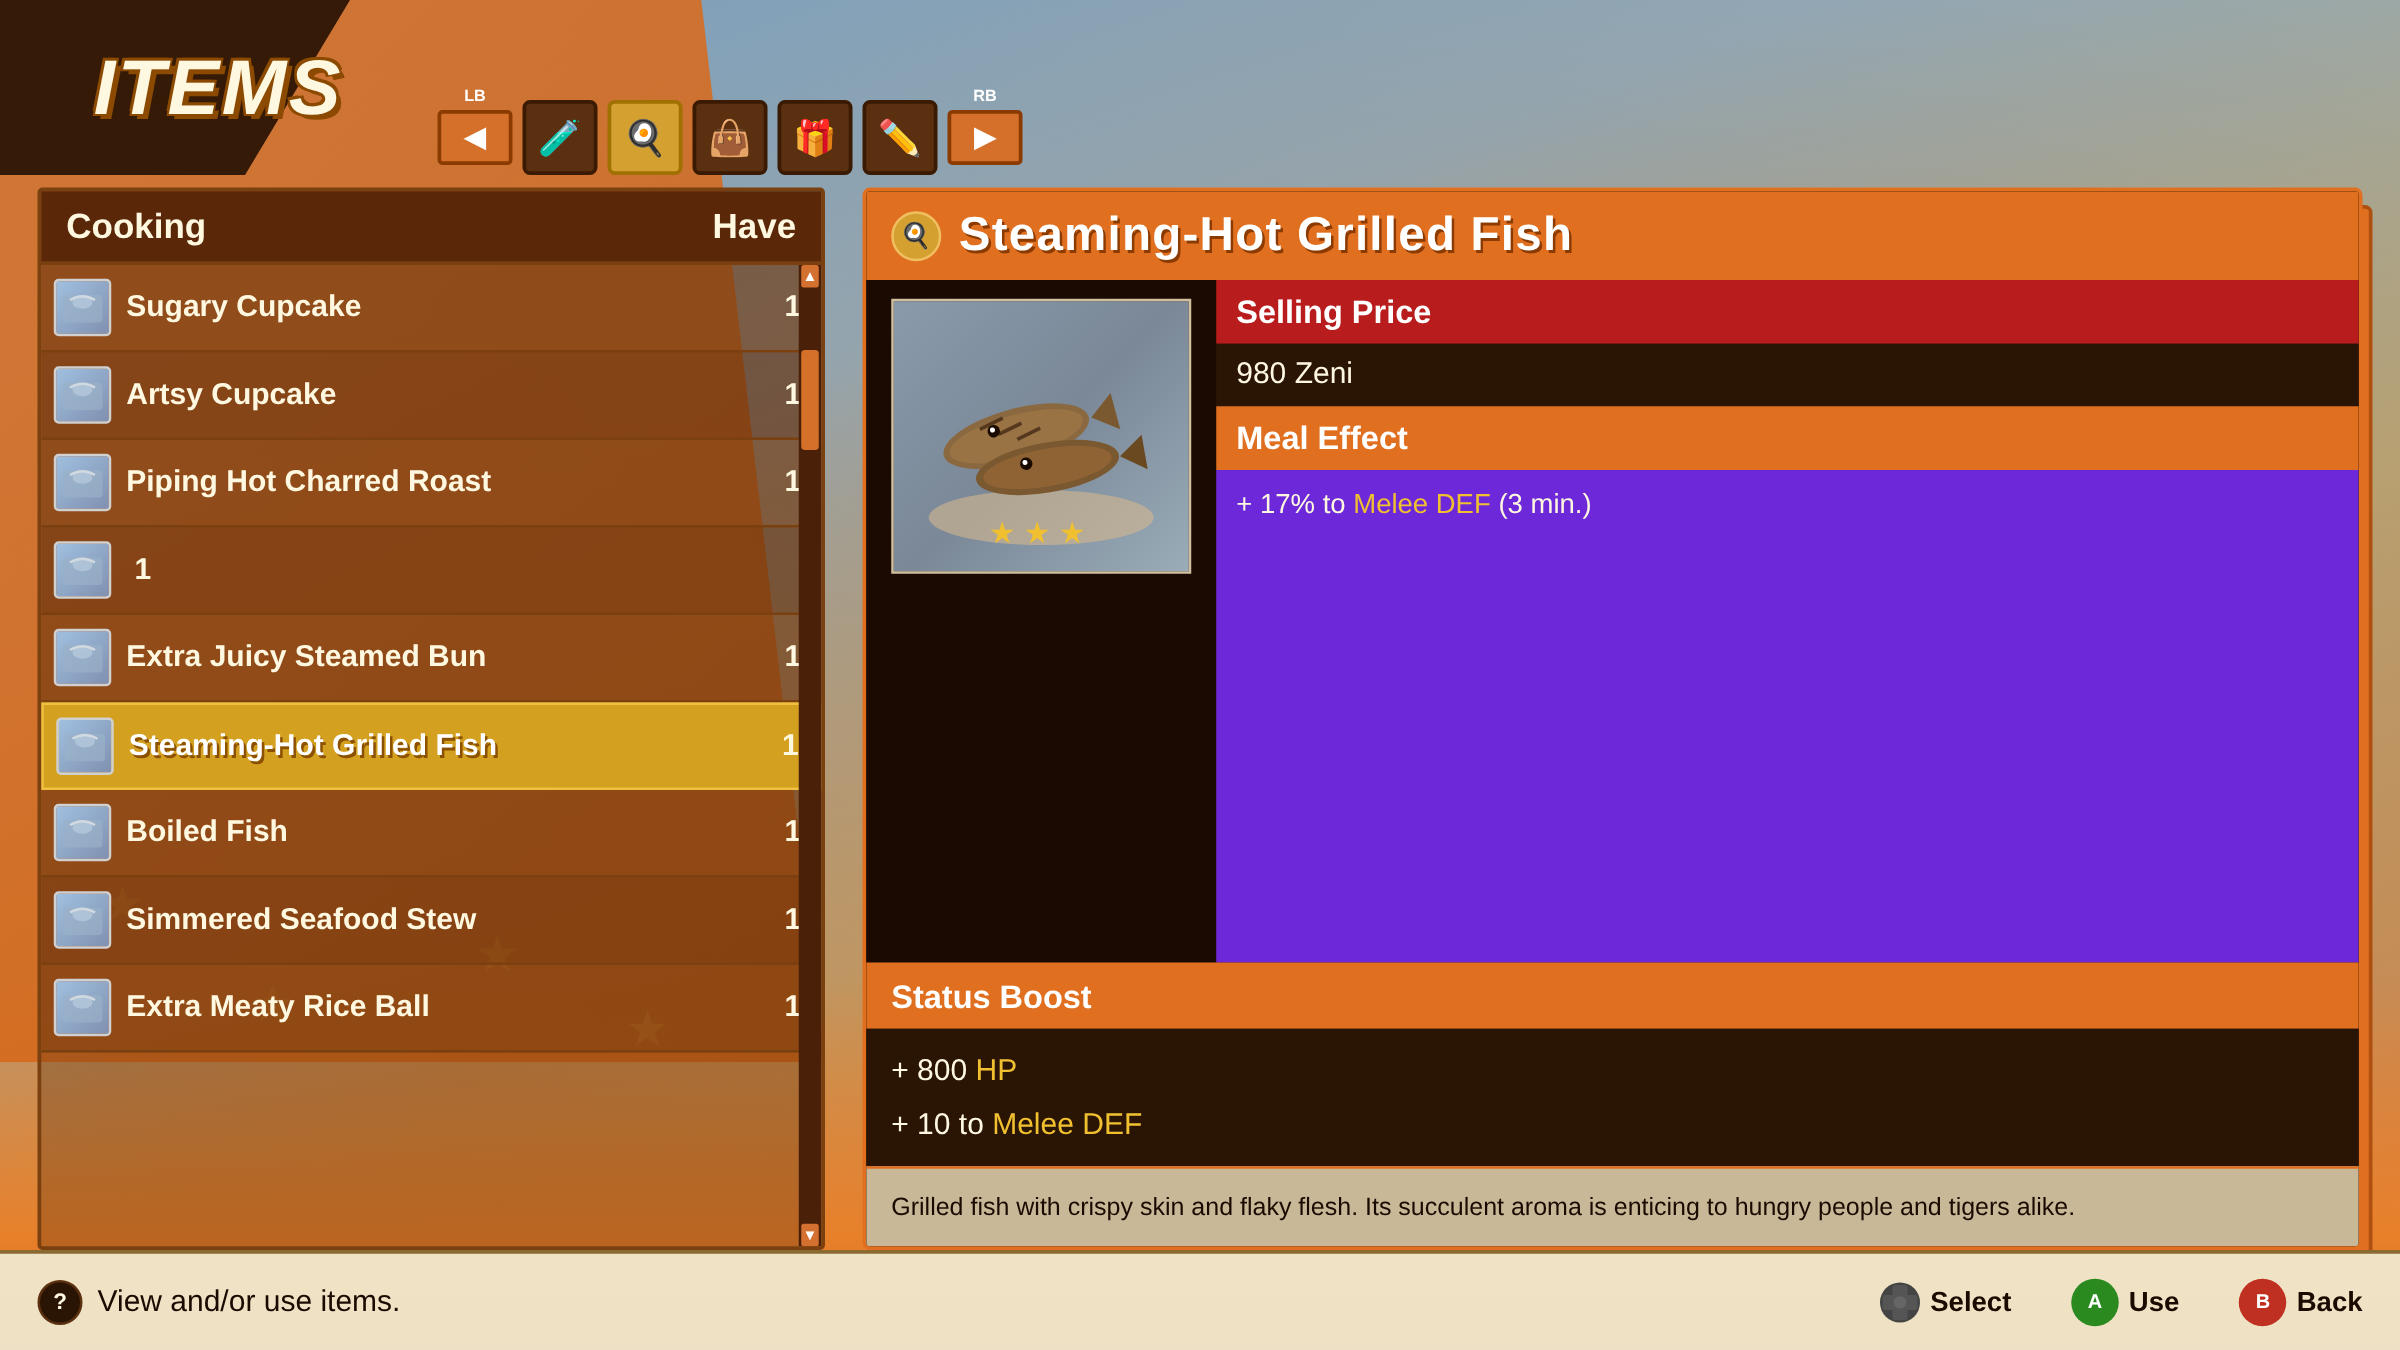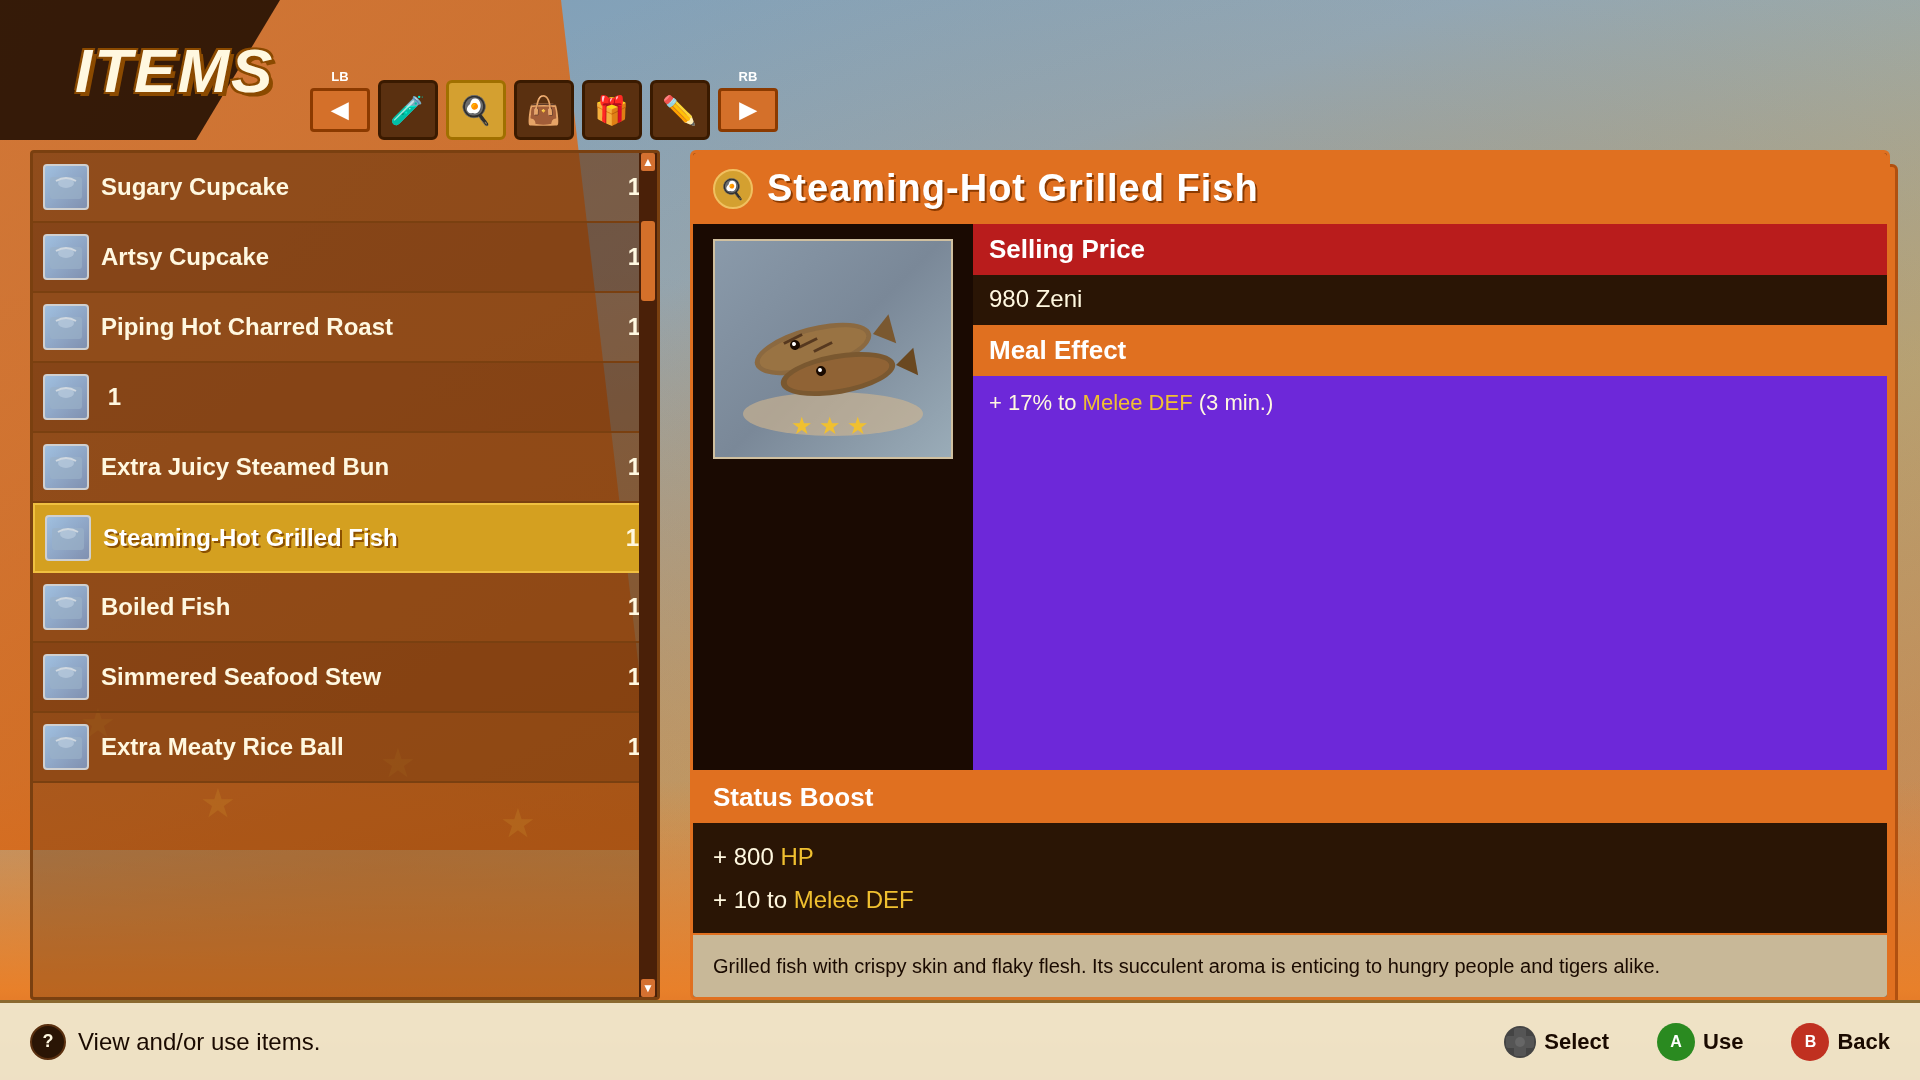--- a/index.html
+++ b/index.html
@@ -44,20 +44,21 @@
       z-index: 10;
       display: flex;
       flex-direction: column;
     }
 
     
     .top-area {
       display: flex;
       align-items: flex-start;
       padding: 20px 30px 0 20px;
+      gap: 40px;
     }
 
     
     .items-logo {
       position: relative;
       width: 280px;
       height: 120px;
       flex-shrink: 0;
     }
     .items-logo-text {
@@ -552,20 +553,24 @@
         <span class="tab-arrow-label">RB</span>
         <span>▶</span>
       </div>
     </div>
 
   </div>
 
   <div class="content-row">
 
     <div class="item-list-panel">
+      <div class="item-list-header">
+        <span class="item-list-header-cooking">Cooking</span>
+        <span class="item-list-header-have">Have</span>
+      </div>
 
       <div class="item-list-scroll">
         <ul class="item-list" id="item-list-ul">
         <li class="item-row">
       <div class="item-icon">
         <svg width="36" height="36" viewBox="0 0 36 36">
           <rect x="2" y="8" width="32" height="22" rx="3" fill="#9ab0c8" opacity="0.7"></rect>
           <ellipse cx="18" cy="14" rx="8" ry="5" fill="#c8d8e8" opacity="0.5"></ellipse>
           <path d="M8 12 Q18 6 28 12" stroke="#d0d8e0" stroke-width="2" fill="none"></path>
         </svg>

